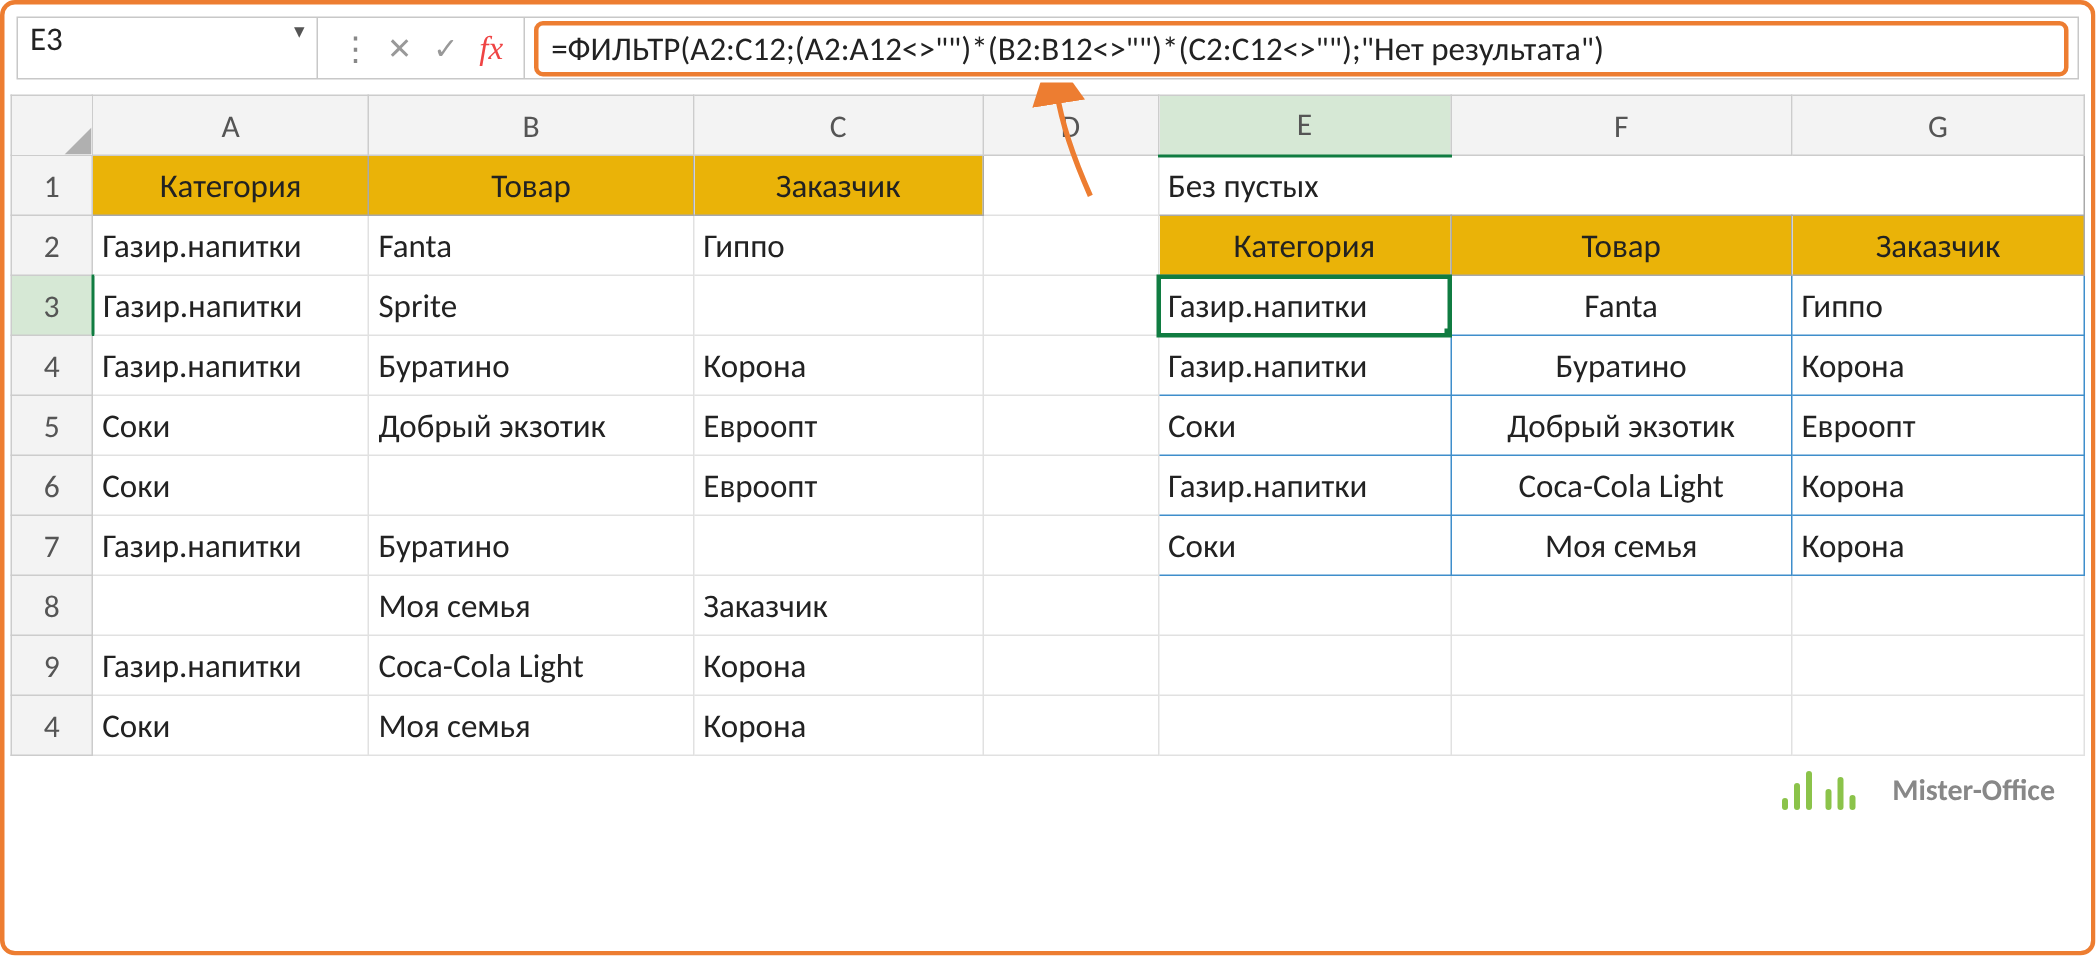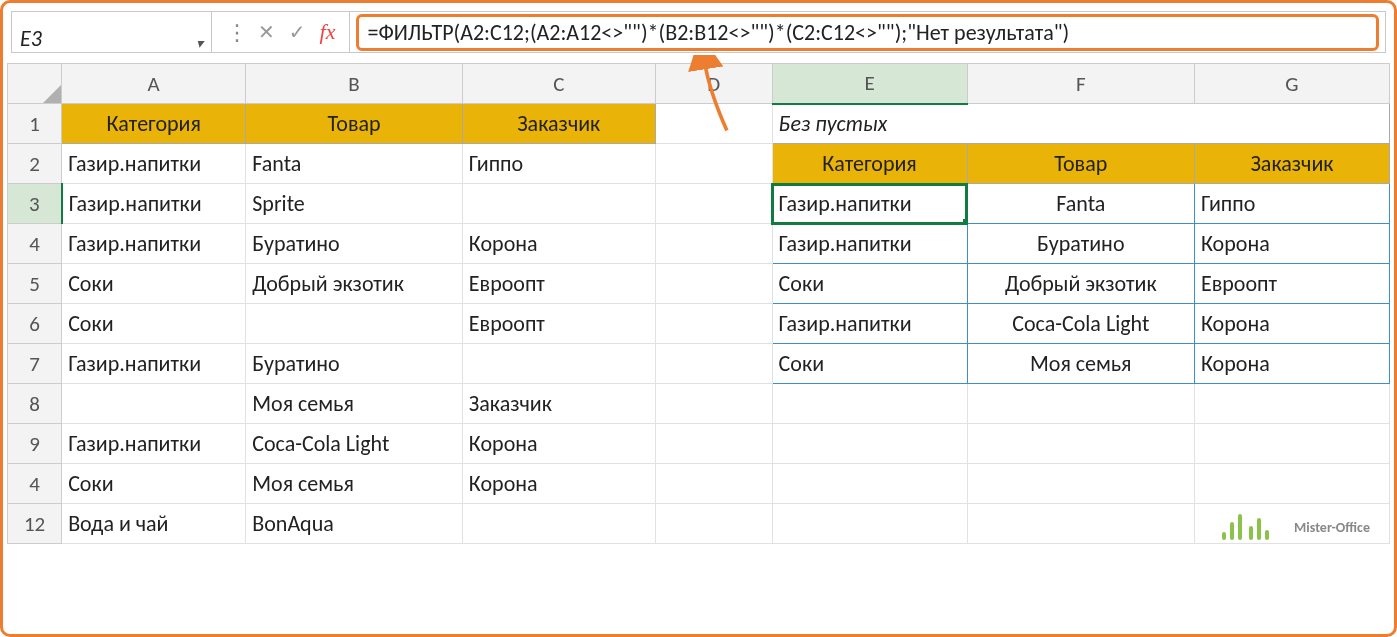--- a/index.html
+++ b/index.html
@@ -22,27 +22,26 @@
   
   .formula-bar {
     display: flex;
     align-items: stretch;
     height: 42px;
     border: 1px solid #c8c8c8;
     margin: 4px 4px 10px 4px;
   }
   .name-box {
     display: flex;
-    align-items: flex-end;
+    align-items: flex-start;
     border-right: 1px solid #c8c8c8;
     padding: 0 8px;
     width: 200px;
     font-size: 22px;
     gap: 6px;
-    font-style: italic;
   }
   .name-box .val { flex: 1; }
   .name-box .chev { color:#555; font-size:14px; }
   .fb-iconbox {
     display:flex; align-items:center; gap:14px;
     border-right:1px solid #c8c8c8;
     padding: 0 14px;
     color:#999;
     font-size:20px;
   }
@@ -117,21 +116,20 @@
     text-align:left;
   }
   .hdrcell {
     background:#eab308;
     border:1px solid #a9a9a9 !important;
     text-align:center !important;
     font-weight:400;
   }
   .merged-title{
     text-align:right;
-    font-style:italic;
     border:1px solid #a9a9a9 !important;
   }
 
   
   #cellE3 {
     outline:3px solid #107c41;
     outline-offset:-2px;
     position:relative;
   }
   #cellE3::after{
@@ -160,21 +158,21 @@
 
   
   .watermark{
     position:absolute;
     right:24px;
     bottom:94px;
     display:flex;
     align-items:center;
     gap:23px;
     color:#888;
-    font-size:14px;
+    font-size:20px;
     font-weight:600;
   }
   .wmbars span{
     display:inline-block;
     width:4px;
     background:#8bc34a;
     margin:0 2px;
     border-radius:2px;
     vertical-align:bottom;
   }
@@ -326,30 +324,20 @@
       <td class="cell">Соки</td>
       <td class="cell">Моя семья</td>
       <td class="cell">Корона</td>
       <td class="cell"></td>
       <td class="cell"></td>
       <td class="cell"></td>
       <td class="cell"></td>
     </tr>
 
 
-    <tr>
-      <td class="rowhead">12</td>
-      <td class="cell">Вода и чай</td>
-      <td class="cell">BonAqua</td>
-      <td class="cell"></td>
-      <td class="cell"></td>
-      <td class="cell"></td>
-      <td class="cell"></td>
-      <td class="cell"></td>
-    </tr>
 
   </tbody>
     </table>
 
   <svg class="arrow" viewBox="0 0 100 90">
     <defs>
       <marker id="ah" markerWidth="10" markerHeight="10" refX="2" refY="5" orient="auto">
         <path d="M0,0 L10,5 L0,10 z" fill="#ed7d31"></path>
       </marker>
     </defs>

